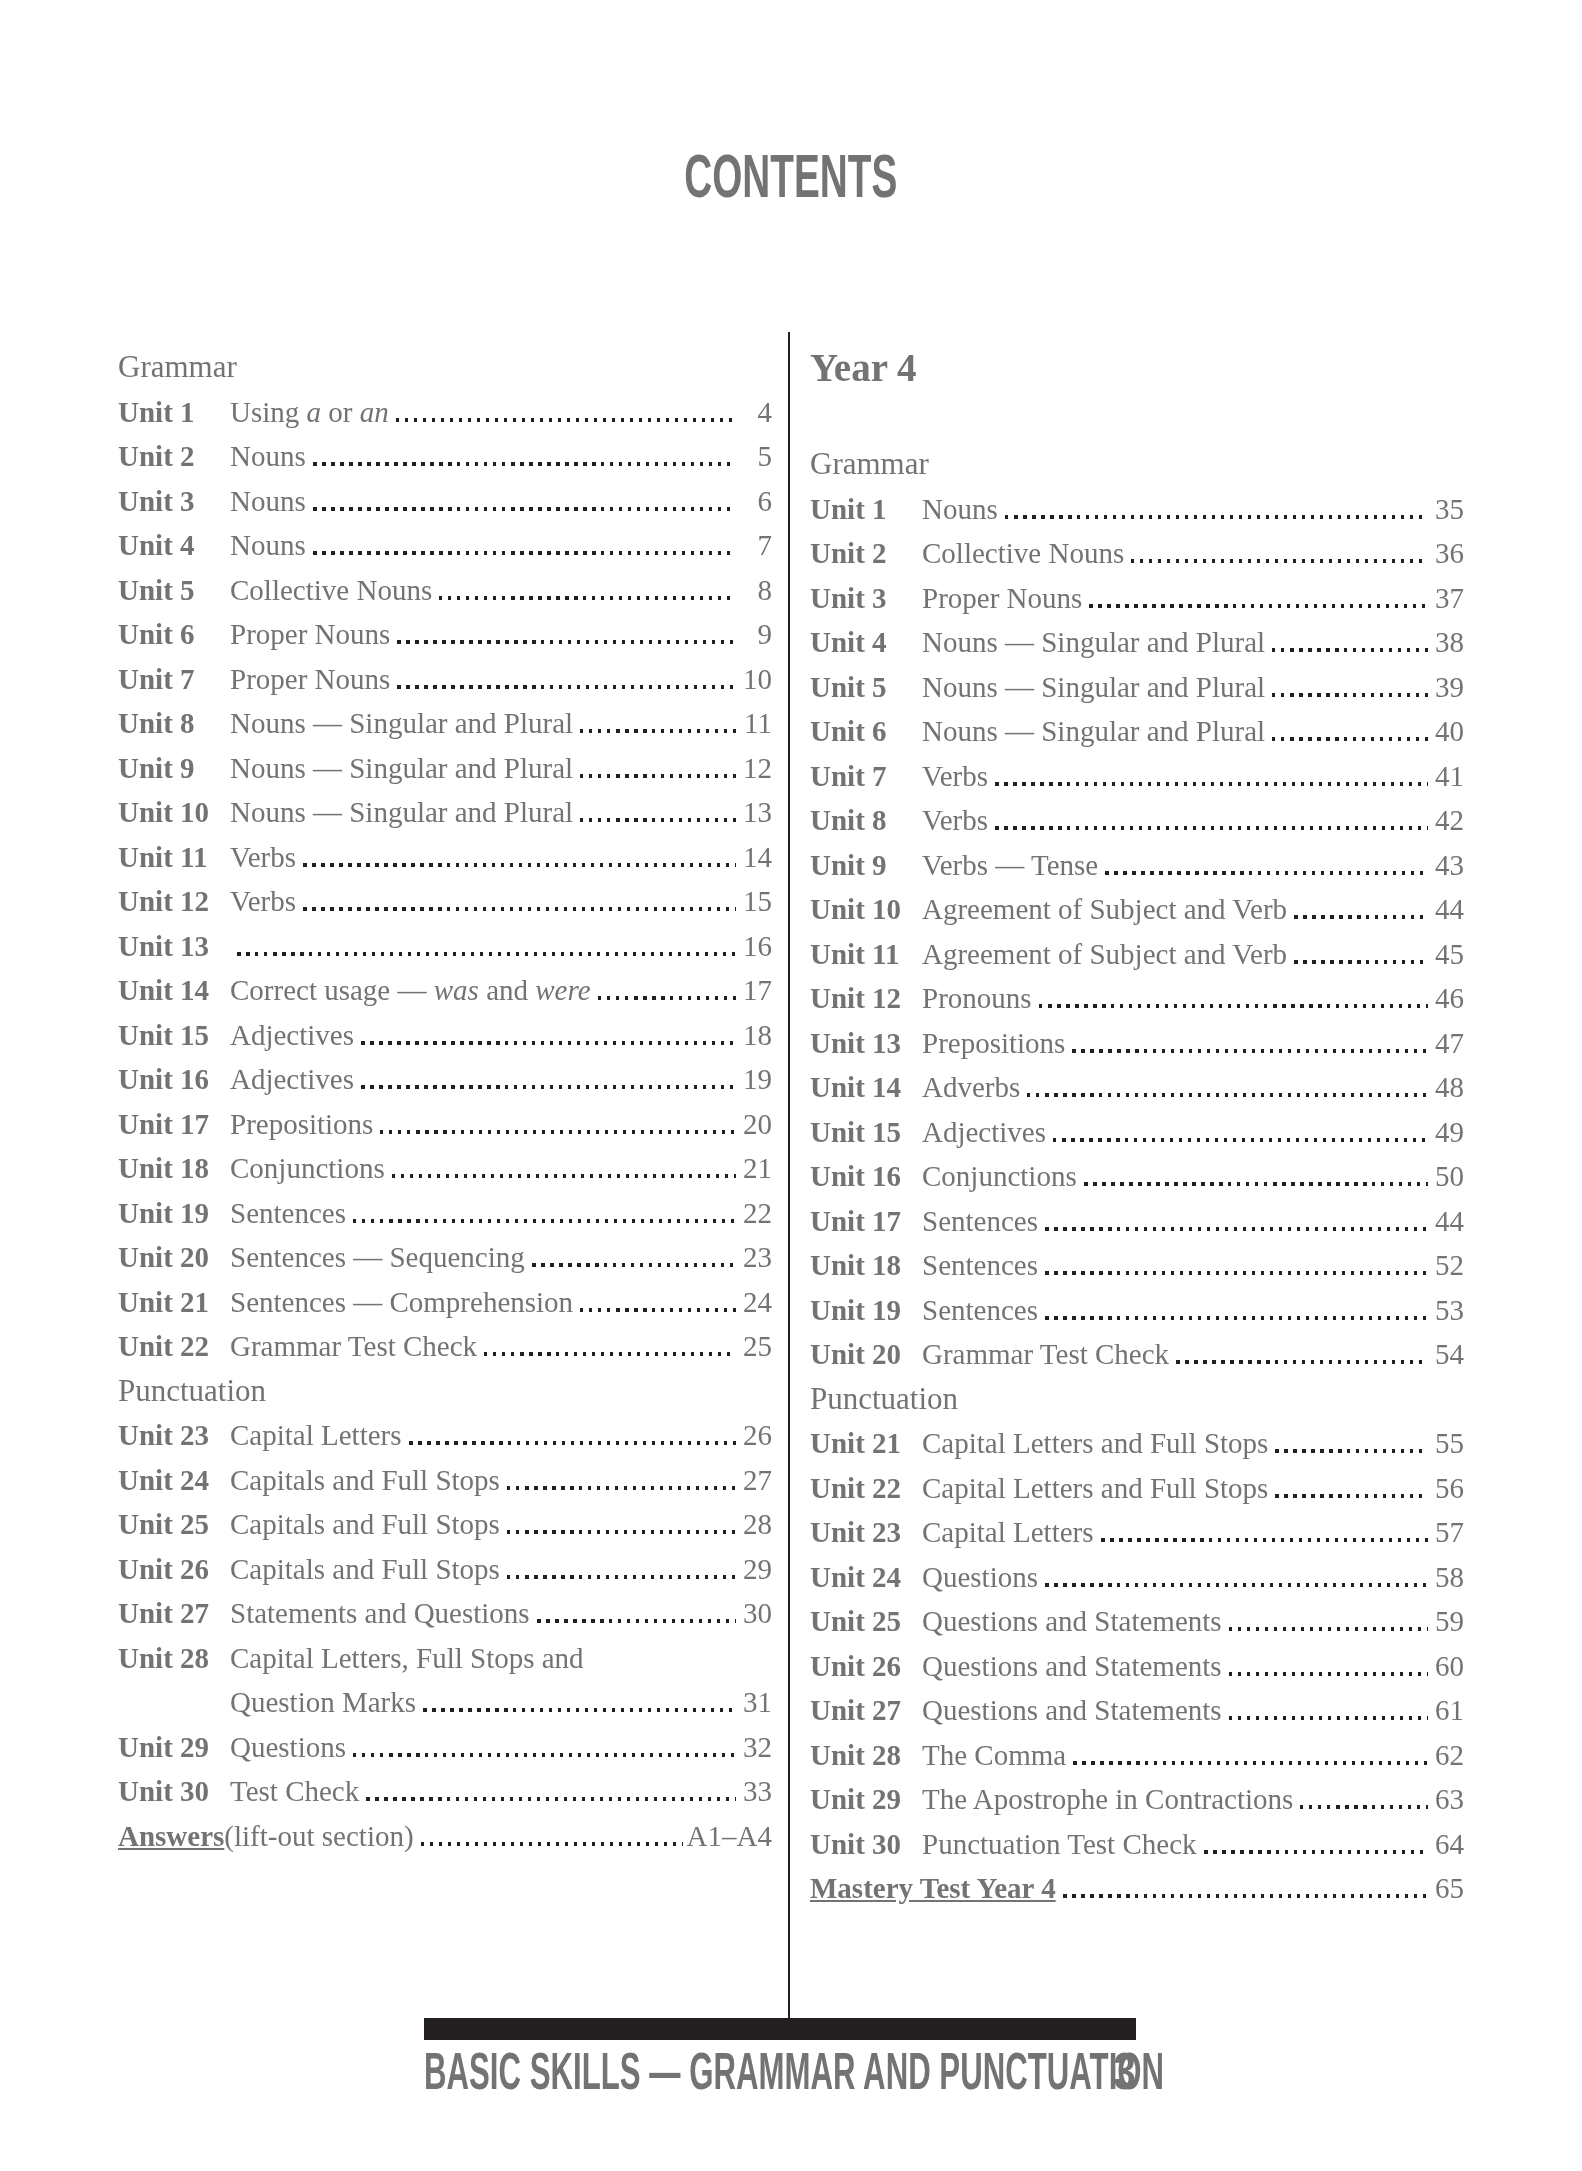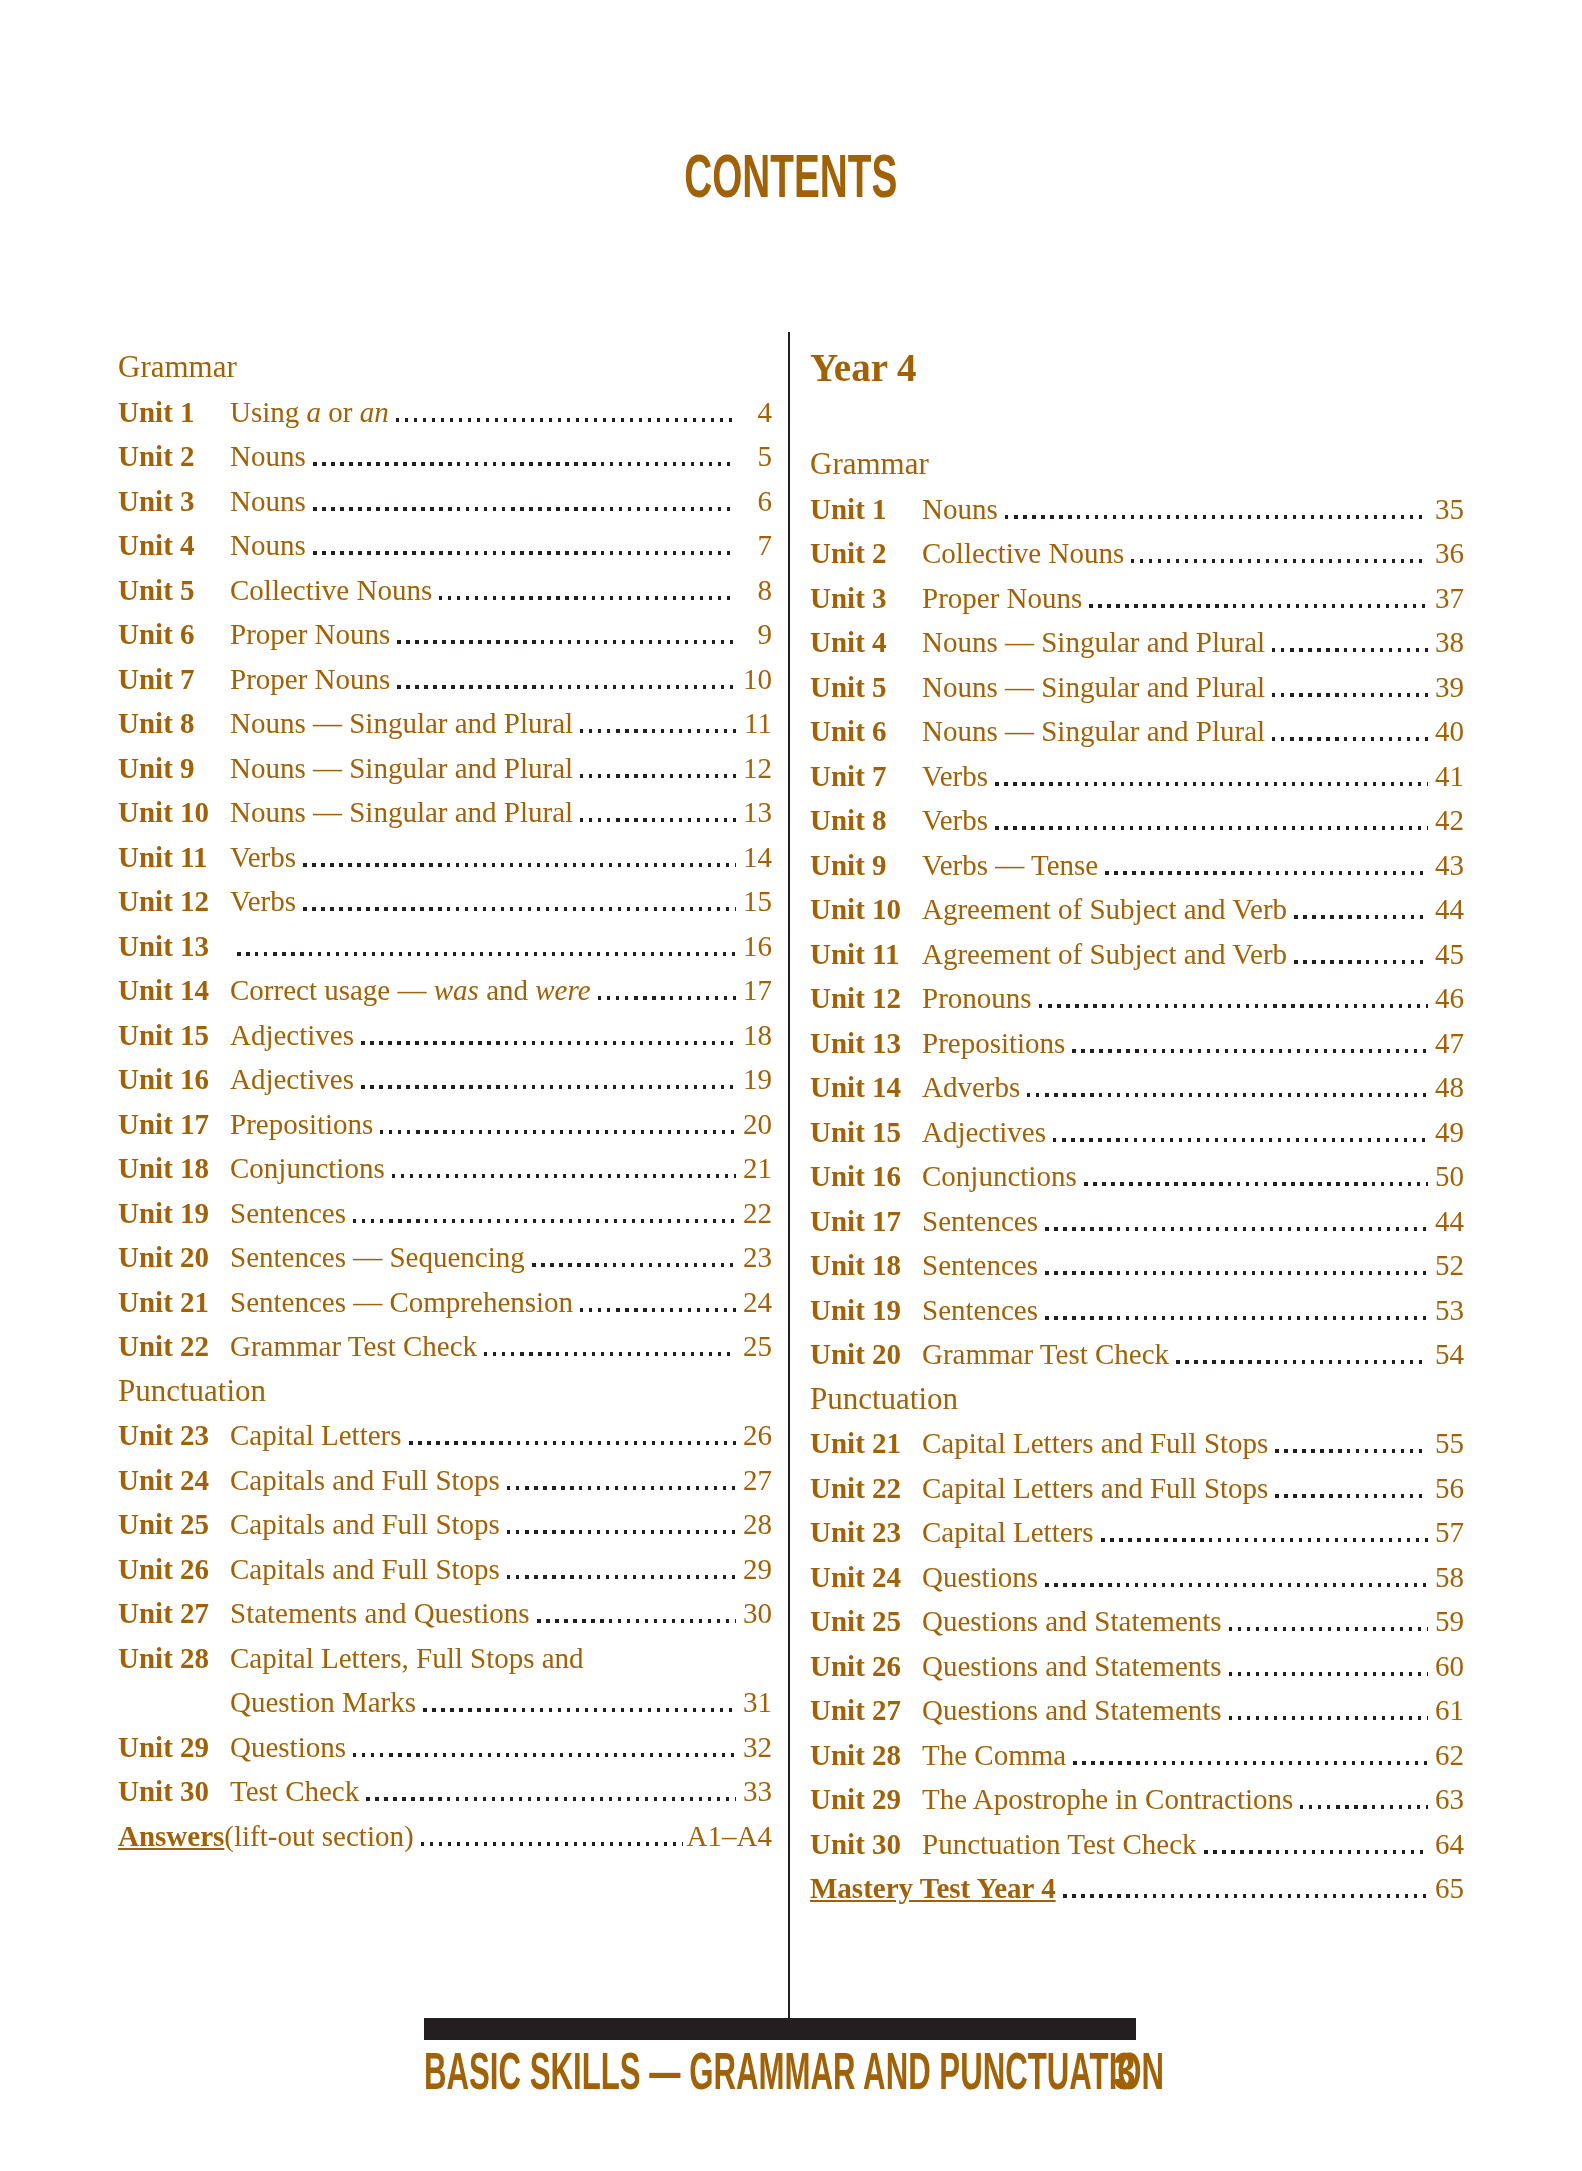--- a/index.html
+++ b/index.html
@@ -1,18 +1,18 @@
 <!DOCTYPE html>
 <html><head>
 <meta charset="utf-8">
 <style>
   html, body { margin:0; padding:0; background:#ffffff; }
   .page {
     position:relative; width:1582px; height:2171px; background:#ffffff;
-    font-family:"Liberation Serif", serif; color:#a16207; overflow:hidden;
+    font-family:"Liberation Serif", serif; color:#737373; overflow:hidden;
   }
   .title {
     position:absolute; top:143px; left:0; width:100%;
     margin:0; text-align:center;
     font-family:"Liberation Sans", sans-serif; font-weight:bold;
     font-size:57px; line-height:64px;
   }
   .condensed { display:inline-block; transform:scale(0.68,1.08); transform-origin:center; letter-spacing:0; }
   .divider {
     position:absolute; left:788px; top:332px; width:2px; height:1686px;

